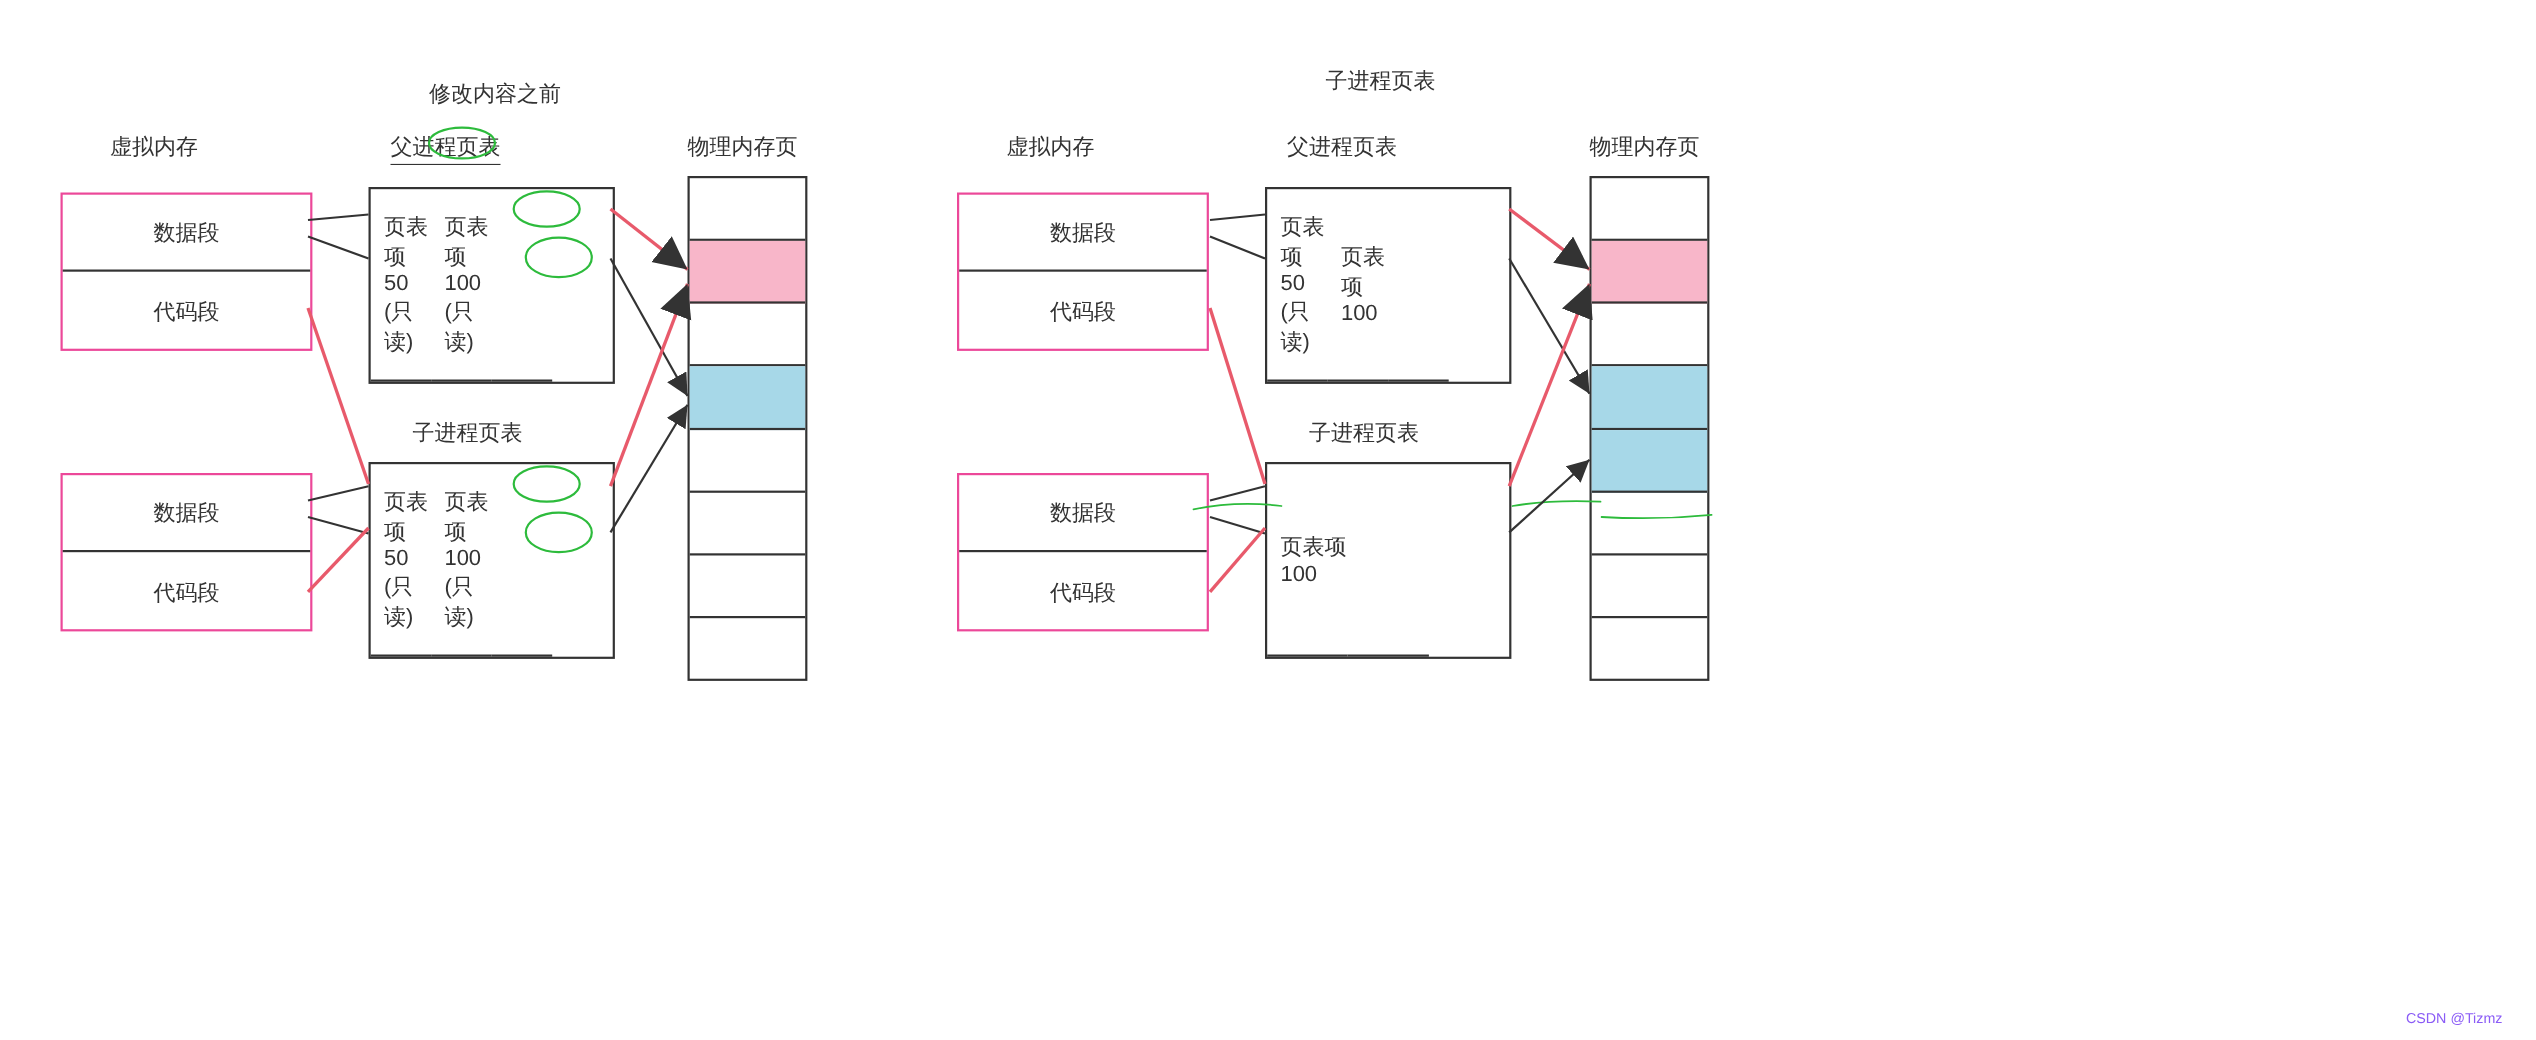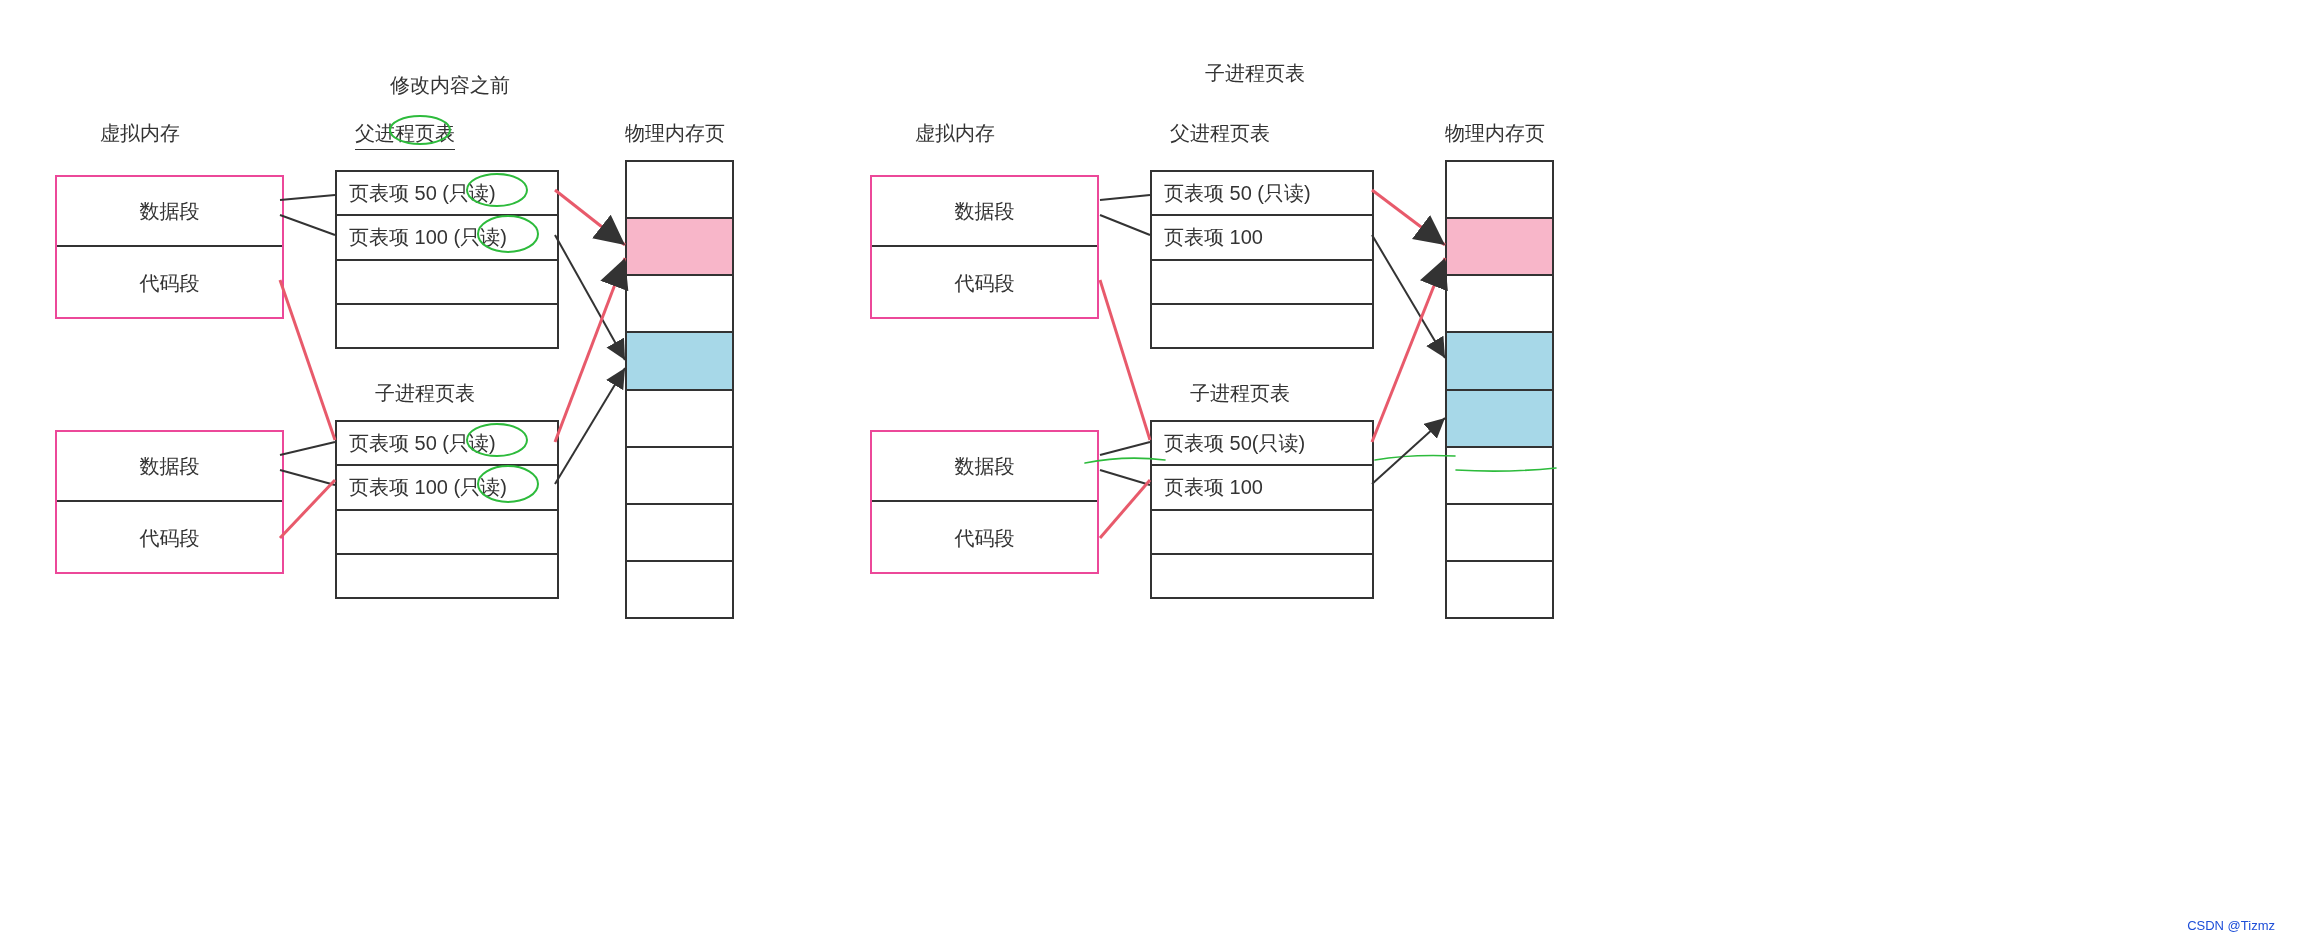--- a/index.html
+++ b/index.html
@@ -1,30 +1,30 @@
 <!DOCTYPE html>
 <html><head>
 <meta charset="utf-8">
 <style>
   body{margin:0;font-family:"Microsoft YaHei",sans-serif;font-size:20px;color:#333;background:#fff}
   .canvas{position:relative;width:2305px;height:945px}
   .lbl{position:absolute;white-space:nowrap}
   .box{position:absolute;border:2px solid #ec4899;background:#fff}
   .split{position:absolute;left:0;right:0;height:2px;background:#333}
   .cell-lbl{position:absolute;display:flex;align-items:center;justify-content:center;width:100%}
-  .pt{position:absolute;border:2px solid #333;background:#fff;display:flex;flex-direction:column}
+  .pt{position:absolute;border:2px solid #333;background:#fff;display:flex;flex-direction:row}
   .row{flex:1;border-bottom:2px solid #333;display:flex;align-items:center;padding-left:12px}
   .row:last-child{border-bottom:none}
   .phys{position:absolute;border:2px solid #333;display:flex;flex-direction:column}
   .phys .c{flex:1;border-bottom:2px solid #333}
   .phys .c:last-child{border-bottom:none}
   .pink{background:#f8b6c9}
   .blue{background:#a7d8e8}
   svg.overlay{position:absolute;left:0;top:0;pointer-events:none}
-  .watermark{position:absolute;right:30px;bottom:12px;font-size:13px;color:#1d4ed8}
+  .watermark{position:absolute;right:30px;bottom:12px;font-size:13px;color:#8b5cf6}
 </style>
 </head>
 <body>
 
 <div class="canvas">
 
   <div class="lbl" style="left:390px;top:72px">修改内容之前</div>
   <div class="lbl" style="left:100px;top:120px">虚拟内存</div>
   <div class="lbl" style="left:355px;top:120px;border-bottom:1px solid #333;padding-bottom:2px">父进程页表</div>
   <div class="lbl" style="left:625px;top:120px">物理内存页</div>
@@ -120,21 +120,20 @@
 
   <div class="lbl" style="left:1190px;top:380px">子进程页表</div>
 
   <div class="box" style="left:870px;top:430px;width:225px;height:140px">
     <div class="split" style="top:68px"></div>
     <div class="cell-lbl" style="top:14px;height:40px">数据段</div>
     <div class="cell-lbl" style="top:86px;height:40px">代码段</div>
   </div>
 
   <div class="pt" style="left:1150px;top:420px;width:220px;height:175px">
-    <div class="row">页表项 50(只读)</div>
     <div class="row">页表项 100</div>
     <div class="row"></div>
     <div class="row"></div>
   </div>
 
   <div class="phys" style="left:1445px;top:160px;width:105px;height:455px">
     <div class="c"></div>
     <div class="c pink"></div>
     <div class="c"></div>
     <div class="c blue"></div>

